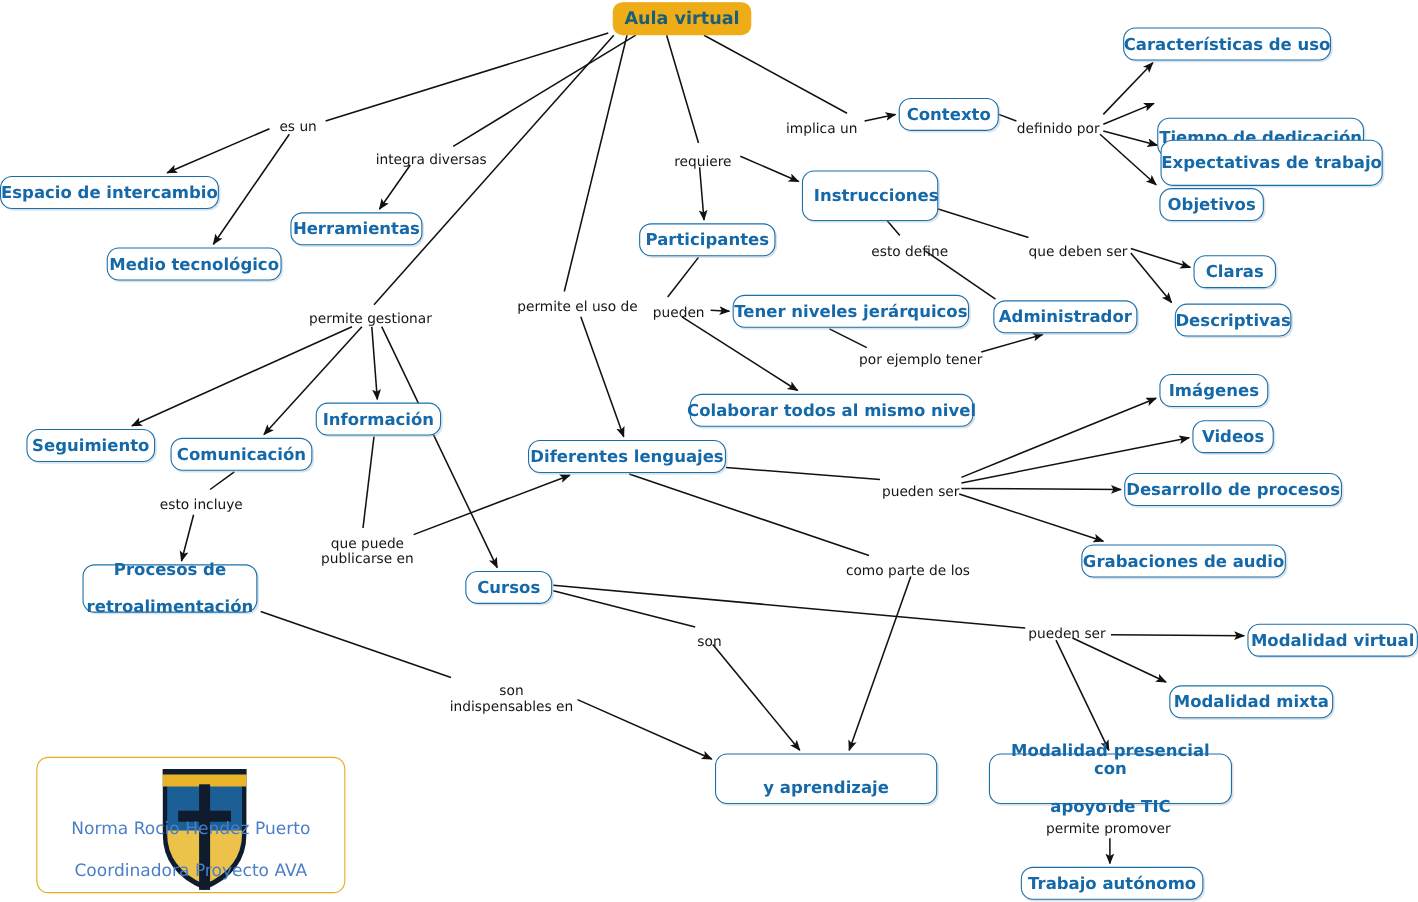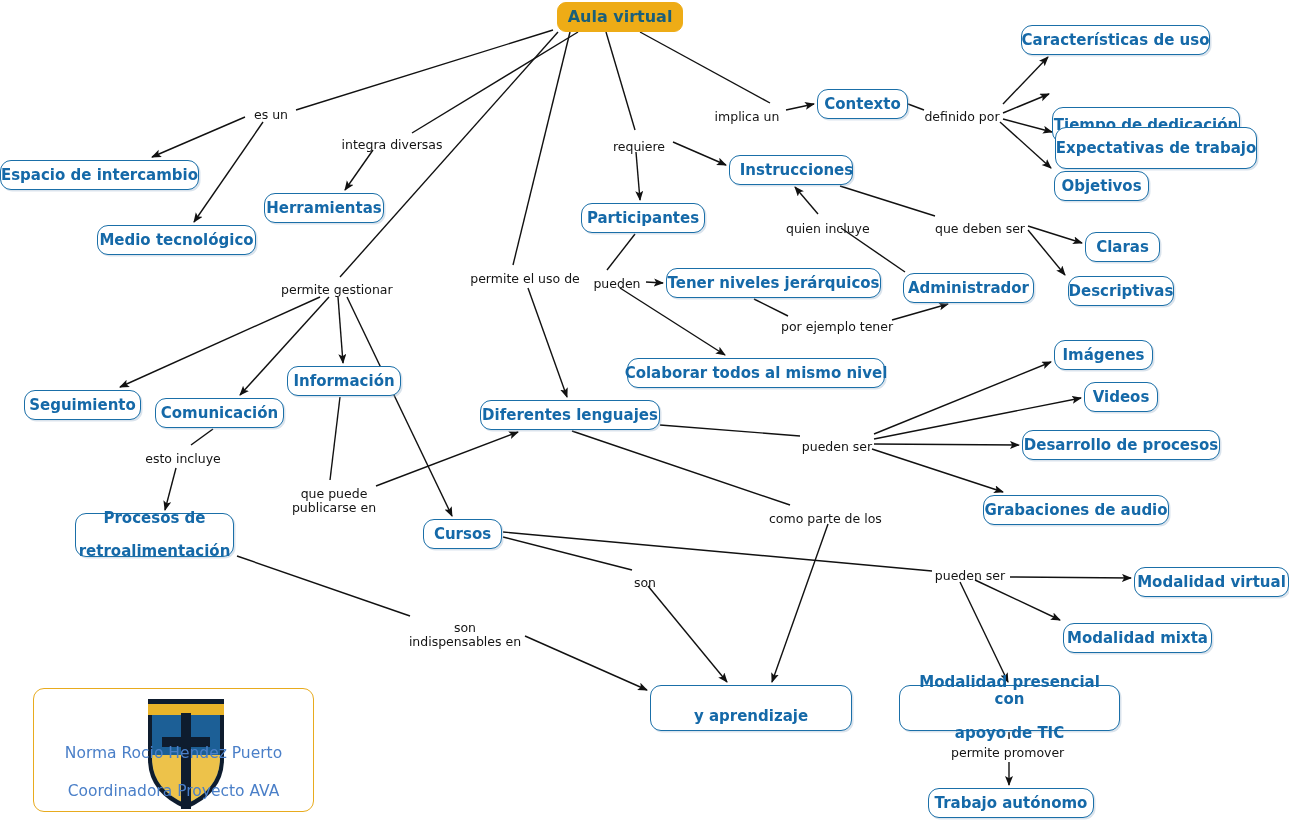--- a/index.html
+++ b/index.html
@@ -178,21 +178,21 @@
       </div>
       <div class="node" style="left: 1052px; top: 79px; width: 188px; height: 36px; margin-top: 28px;">
         <span>Tiempo de dedicación</span>
       </div>
       <div class="node" style="left: 1055px; top: 127px; width: 202px; height: 42px;">
         <span>Expectativas de trabajo</span>
       </div>
       <div class="node" style="left: 1054px; top: 171px; width: 95px; height: 30px;">
         <span>Objetivos</span>
       </div>
-      <div class="node" style="left: 729px; top: 155px; width: 124px; height: 30px; padding-left: 20px;">
+      <div class="node" style="left: 729px; top: 155px; width: 124px; height: 46px; padding-left: 20px;">
         <span>Instrucciones</span>
       </div>
       <div class="node" style="left: 1085px; top: 232px; width: 75px; height: 30px;">
         <span>Claras</span>
       </div>
       <div class="node" style="left: 1068px; top: 276px; width: 106px; height: 30px;">
         <span>Descriptivas</span>
       </div>
       <div class="node" style="left: 581px; top: 203px; width: 124px; height: 30px;">
         <span>Participantes</span>
@@ -256,21 +256,21 @@
       <div class="node" style="left: 928px; top: 788px; width: 166px; height: 30px;">
         <span>Trabajo autónomo</span>
       </div>
     </div>
   <div id="label-layer">
       <div class="elabel" style="left: 247px; top: 108px; width: 48px;"><span>es un</span></div>
       <div class="elabel" style="left: 340px; top: 138px; width: 104px;"><span>integra diversas</span></div>
       <div class="elabel" style="left: 610px; top: 140px; width: 58px;"><span>requiere</span></div>
       <div class="elabel" style="left: 713px; top: 110px; width: 68px;"><span>implica un</span></div>
       <div class="elabel" style="left: 923px; top: 110px; width: 78px;"><span>definido por</span></div>
-      <div class="elabel" style="left: 786px; top: 222px; width: 82px;"><span>quien incluye</span></div>
+      <div class="elabel" style="left: 786px; top: 222px; width: 82px;"><span>esto define</span></div>
       <div class="elabel" style="left: 934px; top: 222px; width: 92px;"><span>que deben ser</span></div>
       <div class="elabel" style="left: 591px; top: 277px; width: 52px;"><span>pueden</span></div>
       <div class="elabel" style="left: 781px; top: 320px; width: 110px;"><span>por ejemplo tener</span></div>
       <div class="elabel" style="left: 470px; top: 272px; width: 110px;"><span>permite el uso de</span></div>
       <div class="elabel" style="left: 281px; top: 283px; width: 108px;"><span>permite gestionar</span></div>
       <div class="elabel" style="left: 143px; top: 452px; width: 80px;"><span>esto incluye</span></div>
       <div class="elabel two" style="left: 291px; top: 487px; width: 86px;"><span>que puede</span><br><span>publicarse en</span></div>
       <div class="elabel" style="left: 801px; top: 440px; width: 72px;"><span>pueden ser</span></div>
       <div class="elabel" style="left: 769px; top: 512px; width: 112px;"><span>como parte de los</span></div>
       <div class="elabel" style="left: 632px; top: 576px; width: 26px;"><span>son</span></div>

